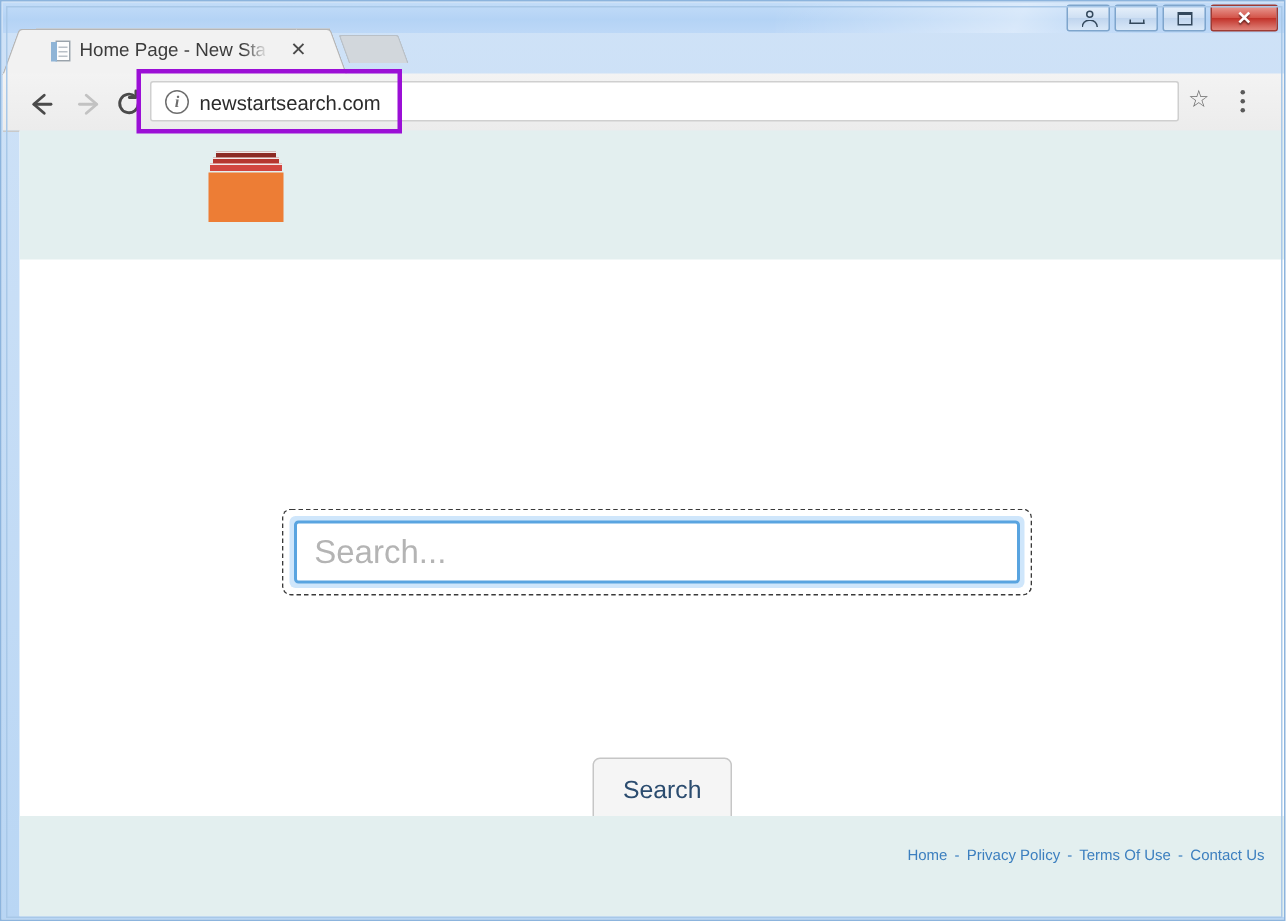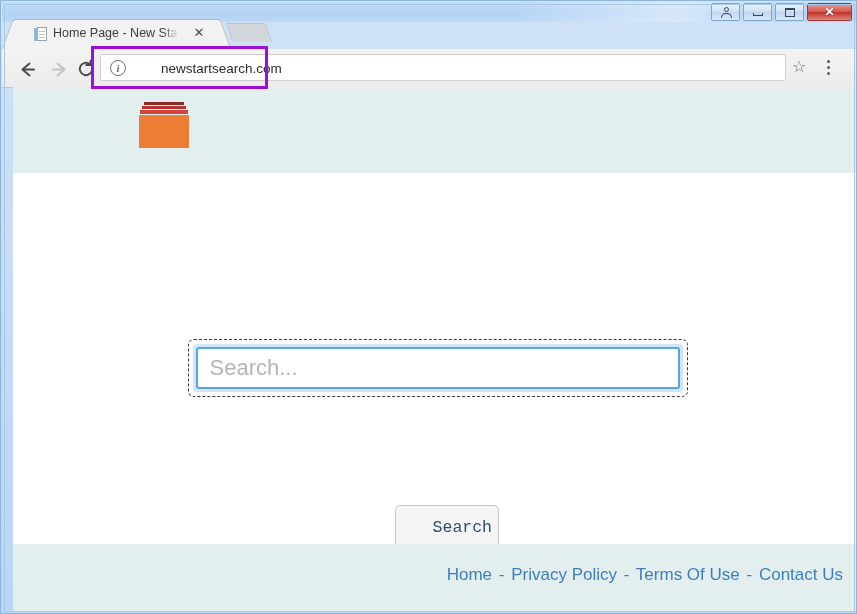--- a/index.html
+++ b/index.html
@@ -247,21 +247,20 @@
     text-align: center;
     line-height: 14px;
     font-weight: bold;
   }
   .url-text {
     position: absolute;
     left: 32px; top: 5px;
     font-size: 13.5px;
     color: #2b2b2b;
     line-height: 17px;
-    margin-left: 28px;
   }
   .star-icon {
     position: absolute;
     left: 790px; top: 10px;
     font-size: 16px;
     color: #6b6b6b;
     line-height: 16px;
   }
   .dots-menu {
     position: absolute;
@@ -354,42 +353,41 @@
     padding: 0 12px;
     outline: none;
   }
   .search-input::placeholder {
     color: #b4b4b4;
   }
 
   .search-btn {
     position: absolute;
     left: 382px; top: 418px;
-    width: 104px; height: 44px;
+    width: 93px; height: 44px;
     box-sizing: border-box;
     background: #f5f5f5;
     border: 1px solid #c6c6c6;
     border-radius: 5px;
     font-size: 16.5px;
-    font-family: Liberation Mono, monospace;
+    font-family: Liberation Sans, sans-serif;
     color: #2b4c6f;
     cursor: pointer;
-    text-align: right;
   }
 
   .page-footer {
     position: absolute;
     left: 0; bottom: 0;
     width: 849px; height: 67px;
     background: #e3efef;
   }
   .footer-links {
     position: absolute;
     right: 19px; top: 21px;
-    font-size: 17px;
+    font-size: 10px;
     color: #3c7fbf;
     white-space: nowrap;
   }
   .footer-links a {
     color: #3c7fbf;
     text-decoration: none;
   }
   .footer-sep {
     color: #3c7fbf;
     margin: 0 2px;

